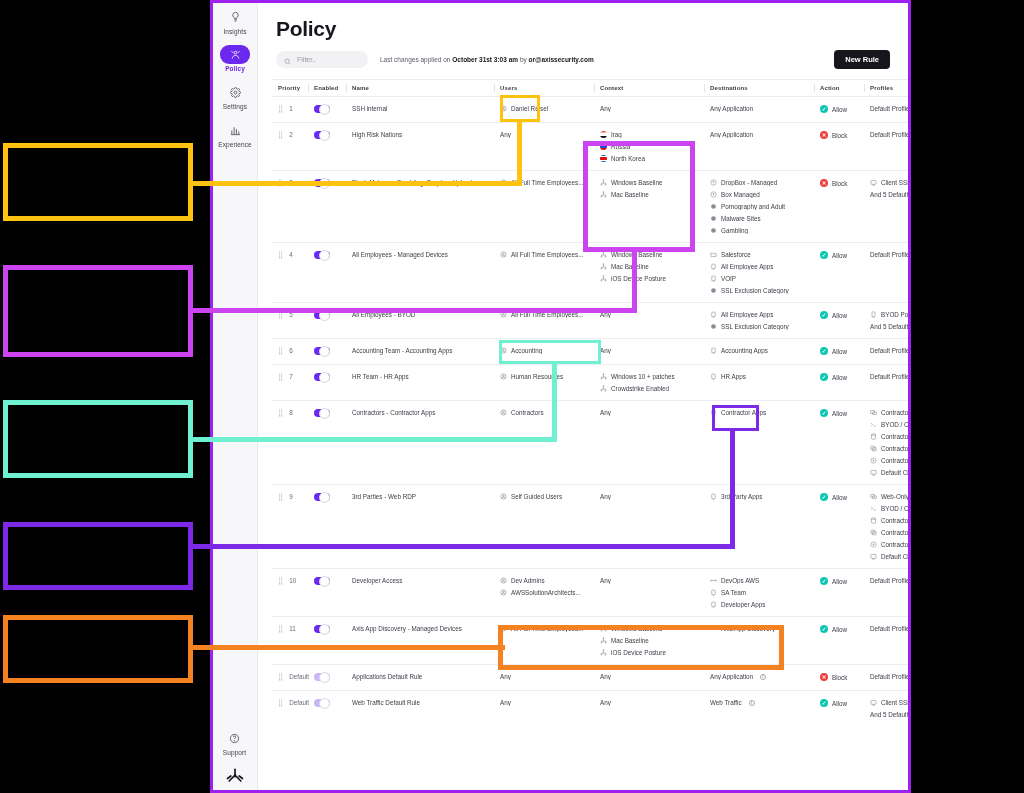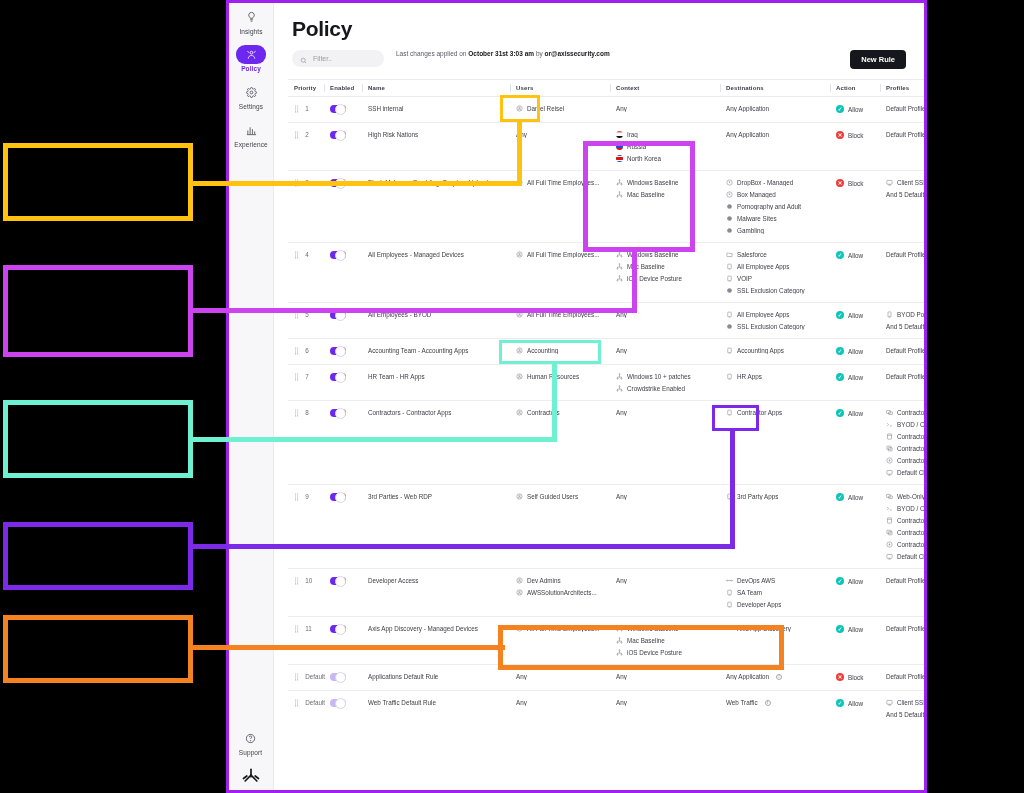--- a/index.html
+++ b/index.html
@@ -14,21 +14,20 @@
   
   .app-window {
     position: absolute; left: 210px; top: 0; width: 701px; height: 793px;
     background: #f9a8d4;
     border-left: 3px solid #a020f0;
     border-right: 3px solid #a020f0;
     border-top: 3px solid #a020f0;
     border-bottom: 3px solid #a020f0;
     display: flex;
     overflow: hidden;
-    margin-left: 16px;
   }
 
   
   .rail {
     width: 45px; flex: 0 0 45px;
     background: #f7f7f9;
     border-right: 1px solid #e9e9ee;
     display: flex; flex-direction: column; align-items: center;
     padding-top: 4px;
     position: relative;
@@ -44,21 +43,21 @@
   .rail-item.active .pill svg { color:#fff; }
   .rail-item.active .rail-label { color:#6d28f0; font-weight: bold; }
   .rail-bottom { position:absolute; bottom: 4px; width: 100%; }
   .rail-logo { display:flex; justify-content:center; margin-top:8px; }
 
   
   .content { flex:1; display:flex; flex-direction:column; min-width:0; background:#fff; }
   .page-head { padding: 14px 18px 0 18px; }
   .page-title { font-size: 21px; font-weight: bold; color:#16161d; letter-spacing:-.3px; }
 
-  .toolbar { display:flex; align-items:flex-start; padding: 9px 18px 10px 18px; }
+  .toolbar { display:flex; align-items:center; padding: 9px 18px 10px 18px; }
   .filter-box {
     display:flex; align-items:center; gap:6px;
     width: 92px; height: 17px; border-radius: 9px; background:#f2f2f5;
     padding: 0 8px; cursor:text;
   }
   .filter-box .ph { font-size:7px; color:#9a9aa6; }
   .last-changes { margin-left: 12px; font-size:6.5px; color:#5a5a66; white-space:nowrap;}
   .last-changes b { color:#16161d; }
   .btn-new {
     margin-left:auto; background:#16161d; color:#fff; border:none;

